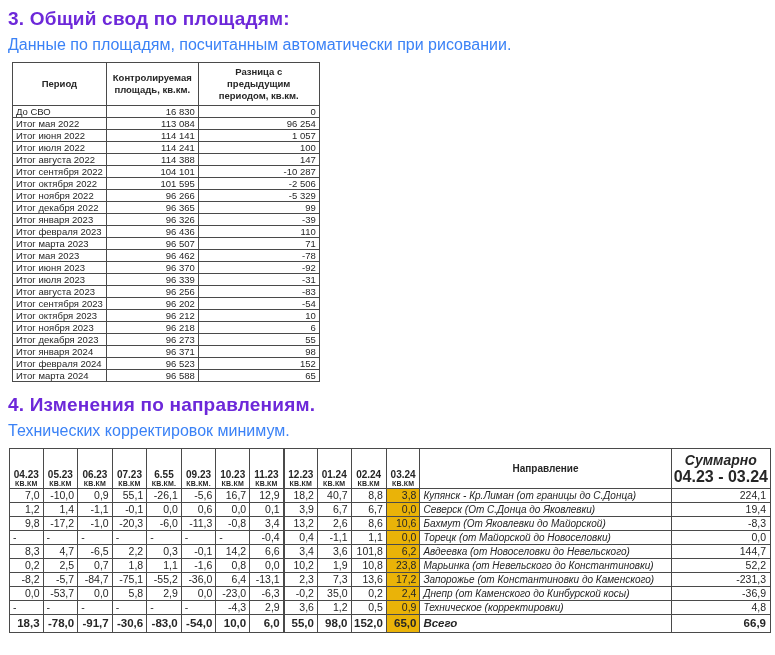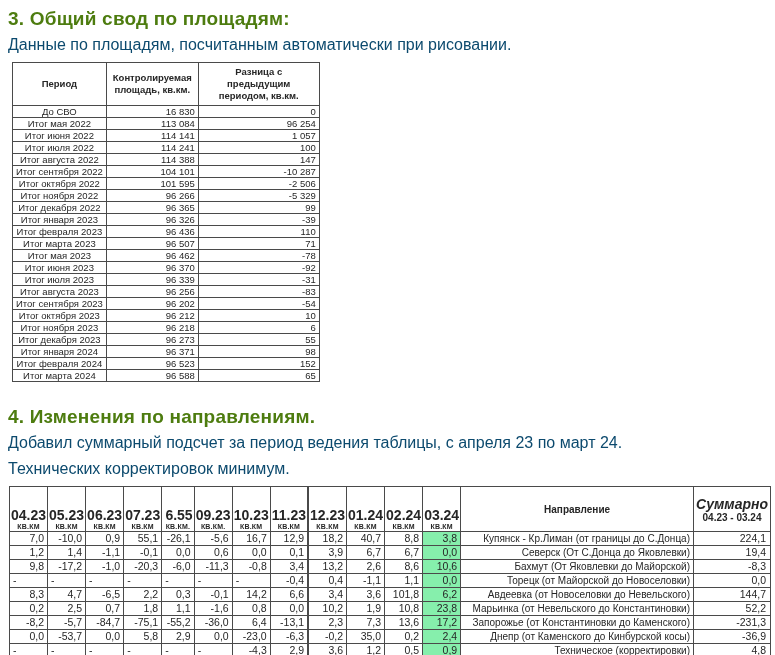--- a/index.html
+++ b/index.html
@@ -9,27 +9,27 @@
     background: #ffffff;
     font-family: "Liberation Sans", sans-serif;
     color: #1a1a1a;
     overflow: hidden;
   }
   .doc { padding: 2px 4px 0 8px; }
 
   .sec-title {
     font-size: 19px;
     font-weight: 700;
-    color: #4d7c0f;
+    color: #6d28d9;
     margin: 6px 0 6px 0;
     letter-spacing: 0.2px;
   }
   .sec-text {
     font-size: 16px;
-    color: #0c4a6e;
+    color: #3b82f6;
     margin: 4px 0 8px 0;
   }
 
   table { border-collapse: collapse; }
 
   
   .t1 { margin: 2px 0 0 4px; table-layout: fixed; }
   .t1 th, .t1 td {
     border: 1px solid #4a4a4a;
     font-size: 9.5px;
@@ -45,46 +45,46 @@
     text-align: center;
     white-space: normal;
     padding: 3px 6px;
     line-height: 12px;
     height: auto;
   }
   .t1 .col-period { width: 84px; }
   .t1 .col-area   { width: 86px; }
   .t1 .col-diff   { width: 121px; }
   .t1 td.num { text-align: right; }
-  .t1 td.period { text-align: center; }
+  .t1 td.period { text-align: left; }
 
   .neg { color: #e03131; }
 
   
   .t2 { margin: 4px 0 0 1px; table-layout: fixed; }
   .t2 th, .t2 td {
     border: 1px solid #4a4a4a;
     color: #262626;
     white-space: nowrap;
     overflow: hidden;
   }
   .t2 th.month-th { width: 36px; padding: 1px 1px; vertical-align: middle; }
-  .t2 th.month-th .m { font-size: 14px; font-weight: 700; text-align: right; margin-top: 19px; }
+  .t2 th.month-th .m { font-size: 10px; font-weight: 700; text-align: center; margin-top: 19px; }
   .t2 th.month-th .u { font-size: 7px; font-weight: 700; text-align: center; text-transform: uppercase; letter-spacing: 0.2px; }
   .t2 th.dir-th { width: 257px; font-size: 10px; font-weight: 700; vertical-align: middle; }
   .t2 th.sum-th { width: 77px; padding: 1px 2px; vertical-align: middle; }
   .t2 th.sum-th .m { font-size: 14px; font-weight: 700; text-align: center; font-style: italic; }
-  .t2 th.sum-th .u { font-size: 10px; font-weight: 700; text-align: center; }
+  .t2 th.sum-th .u { font-size: 16px; font-weight: 700; text-align: center; }
 
   .t2 td { height: 14px; font-size: 10.5px; line-height: 13px; }
   .t2 td.val { text-align: right; padding: 0 3px 0 1px; }
   .t2 td.dash { text-align: left; padding-left: 3px; }
-  .t2 td.dir { text-align: right; padding: 0 3px; font-size: 10px; }
+  .t2 td.dir { text-align: left; padding: 0 3px; font-size: 10px; font-style: italic; }
   .t2 td.sum { text-align: right; padding: 0 4px; }
-  .t2 td.shaded { background: #86efac; }
+  .t2 td.shaded { background: #eab308; }
   .t2 .thick { border-left-width: 2px; }
   .t2 tr.total-row td { font-weight: 700; font-size: 11.5px; height: 18px; }
 </style>
 </head>
 <body>
 
 <div class="doc">
 
   <div class="sec-title">3. Общий свод по площадям:</div>
   <div class="sec-text">Данные по площадям, посчитанным автоматически при рисовании.</div>
@@ -209,22 +209,21 @@
           <td class="num">152</td>
         </tr>
         <tr>
           <td class="period">Итог марта 2024</td>
           <td class="num">96 588</td>
           <td class="num">65</td>
         </tr>
       </tbody>
   </table>
 
-  <div class="sec-title" style="margin-top:24px;">4. Изменения по направлениям.</div>
-  <div class="sec-text">Добавил суммарный подсчет за период ведения таблицы, с апреля 23 по март 24.</div>
+  <div class="sec-title" style="margin-top:12px;">4. Изменения по направлениям.</div>
   <div class="sec-text">Технических корректировок минимум.</div>
 
   <table class="t2">
     <thead>
       <tr>
         <th class="month-th">
             <div class="m">04.23</div>
             <div class="u">кв.км</div>
           </th>
           <th class="month-th">

